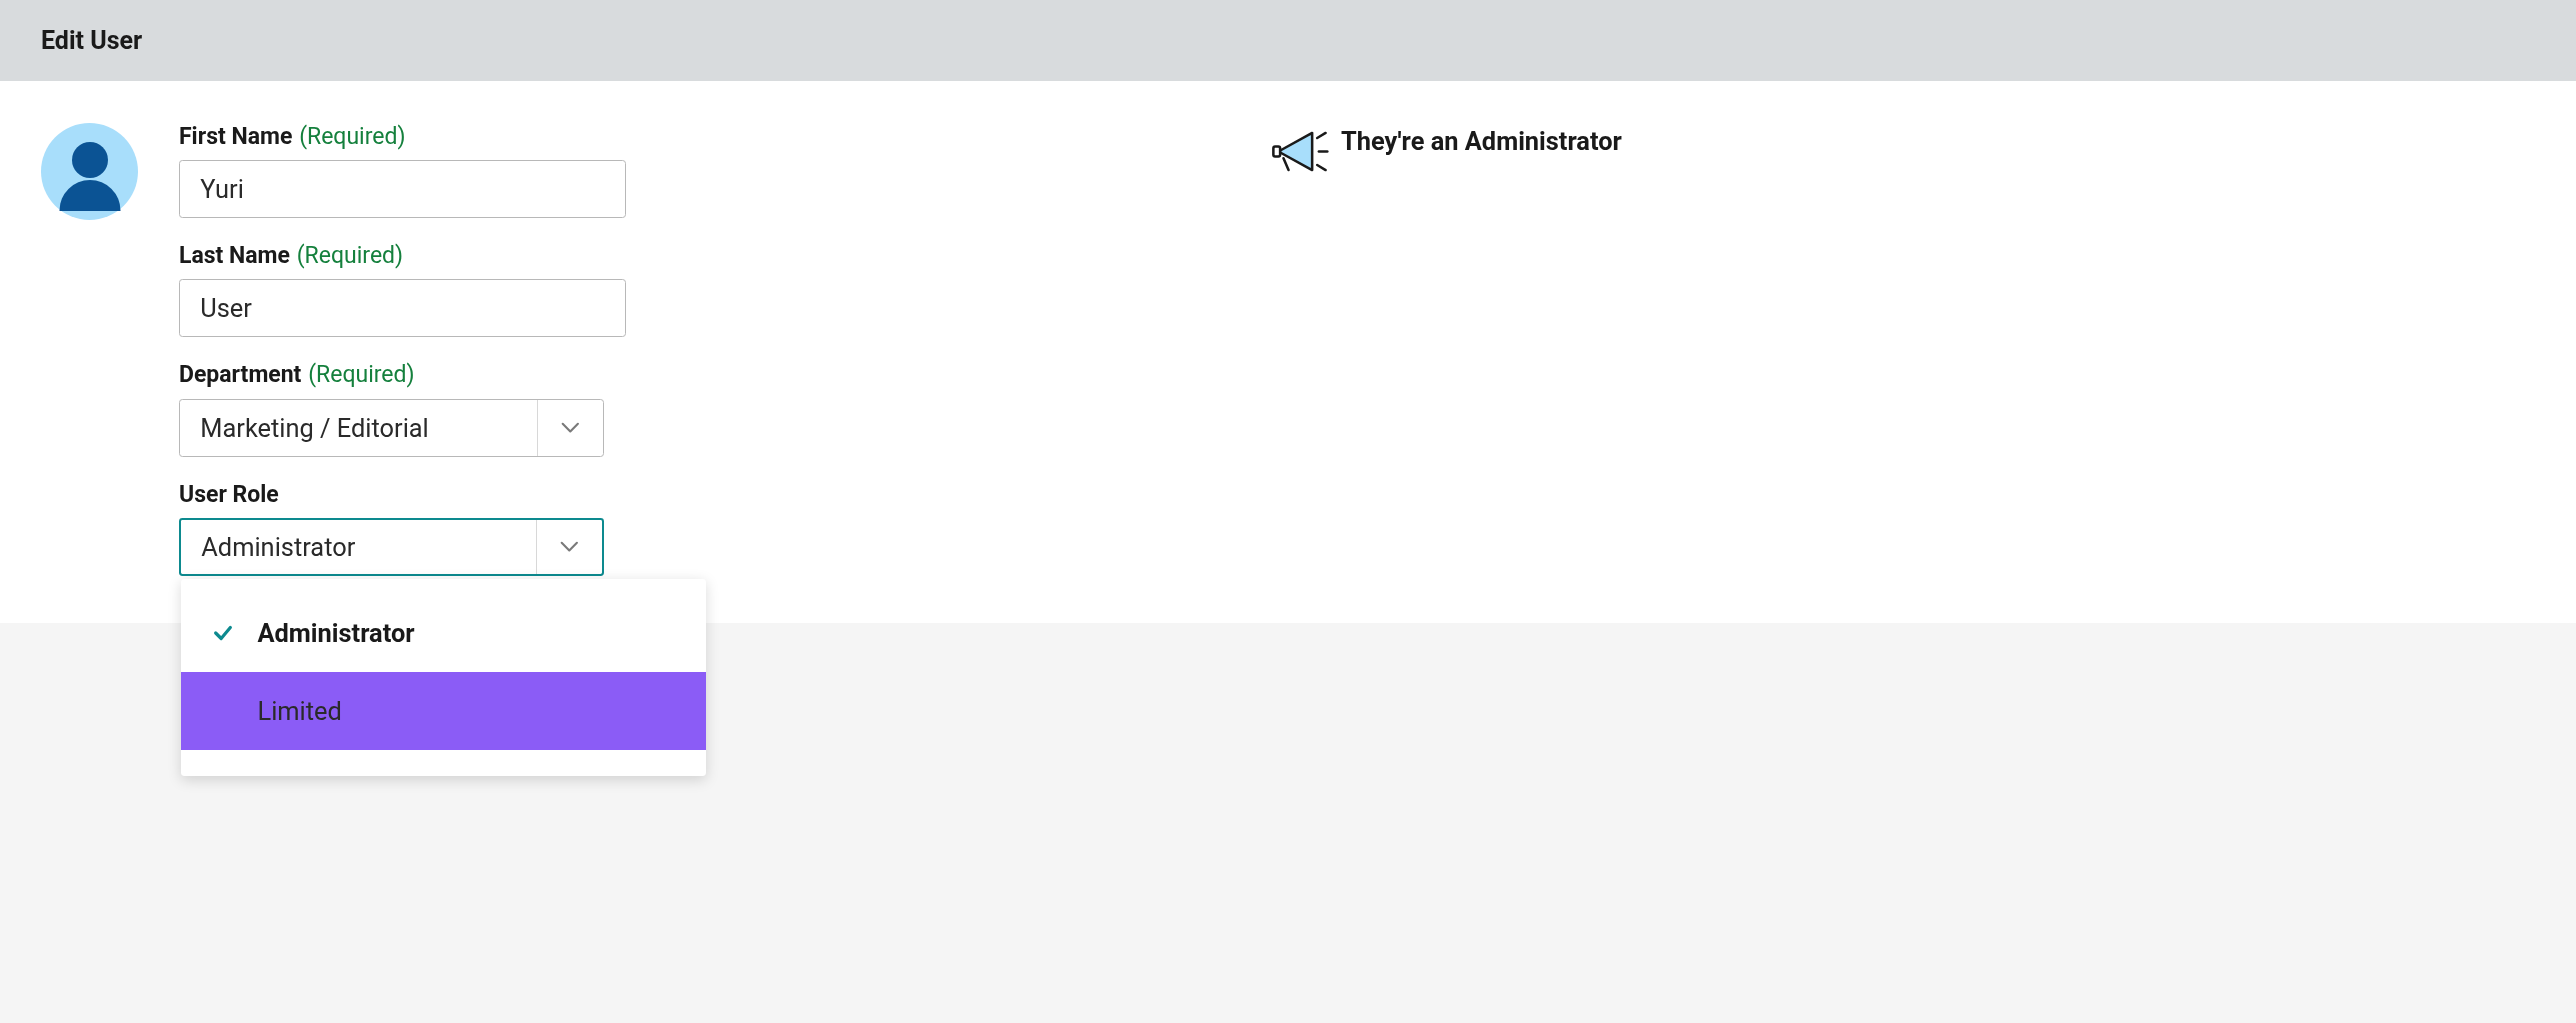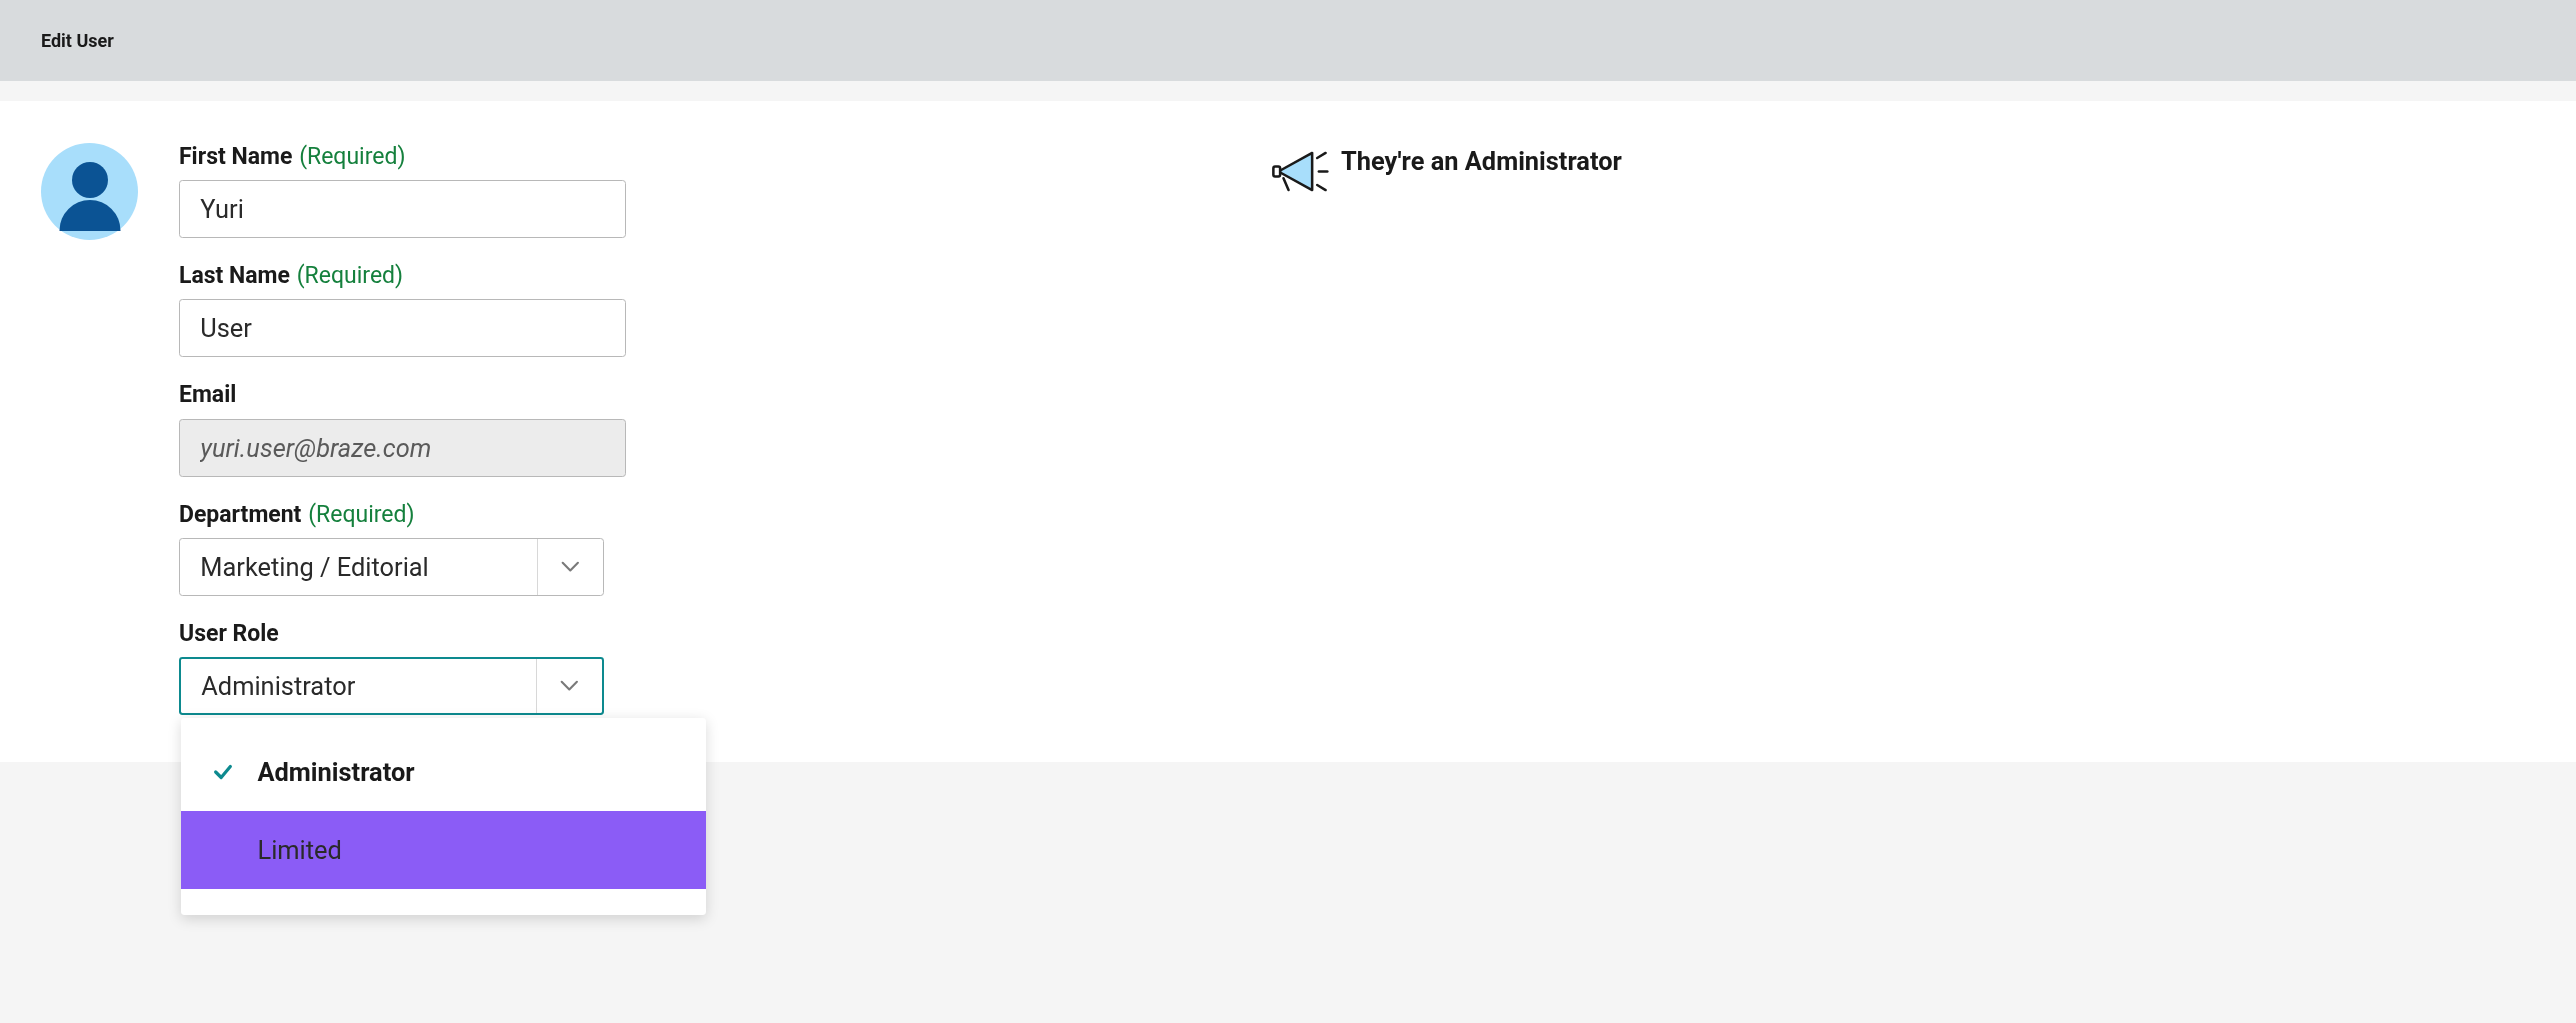--- a/index.html
+++ b/index.html
@@ -17,31 +17,30 @@
       transform-origin: top left;
     }
     .header {
       background: #d8dbdd;
       padding: 20.3px 41px;
       height: 81px;
       display: flex;
       align-items: center;
     }
     .header-title {
-      font-size: 18px;
+      font-size: 25px;
       font-weight: 700;
       color: #1a1a1a;
     }
     .content-area {
       background: #ffffff;
       padding: 42px 41px 47px 41px;
       display: flex;
       gap: 41px;
       align-items: flex-start;
-      margin-top: 20px;
     }
     .avatar {
       width: 97px;
       height: 97px;
       border-radius: 50%;
       background: #a8defb;
       position: relative;
       flex-shrink: 0;
     }
     .avatar .head {
@@ -236,26 +235,20 @@
     </div>
 
     <div class="form-field">
       <div class="label-row">
         <span class="label-text">Last Name</span>
         <span class="required-text">(Required)</span>
       </div>
       <input type="text" class="text-input" value="User" style="">
     </div>
 
-    <div class="form-field">
-      <div class="label-row">
-        <span class="label-text">Email</span>
-      </div>
-      <input type="text" class="text-input disabled" readonly="" value="yuri.user@braze.com" style="">
-    </div>
 
     <div class="form-field">
       <div class="label-row">
         <span class="label-text">Department</span>
         <span class="required-text">(Required)</span>
       </div>
       <div class="select">
         <div class="select-value">Marketing / Editorial</div>
         <div class="select-caret-wrap">
           <span class="chevron-down">

